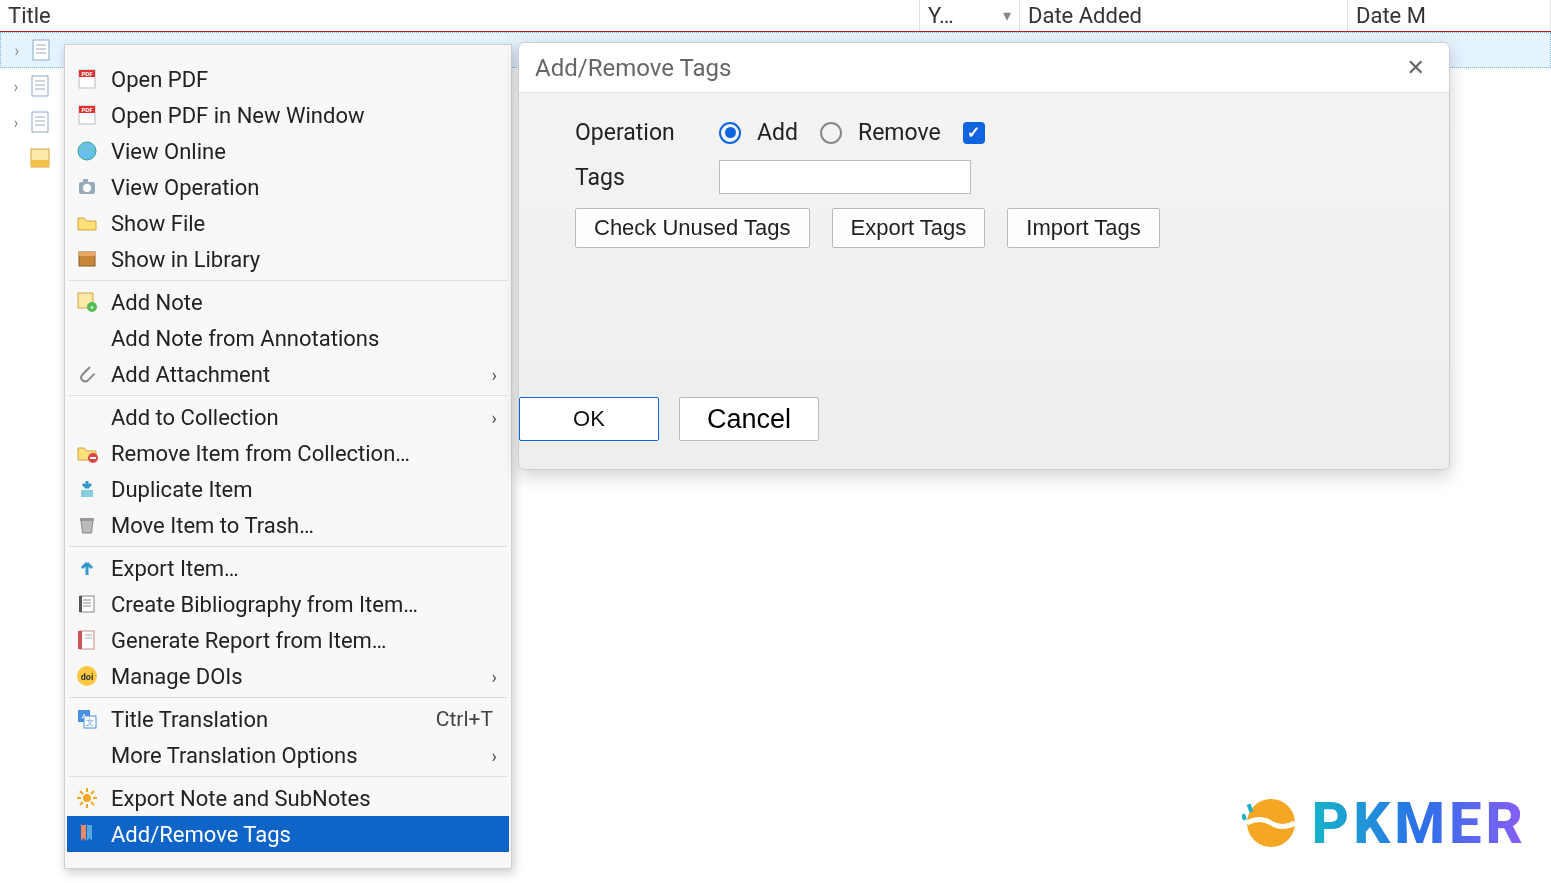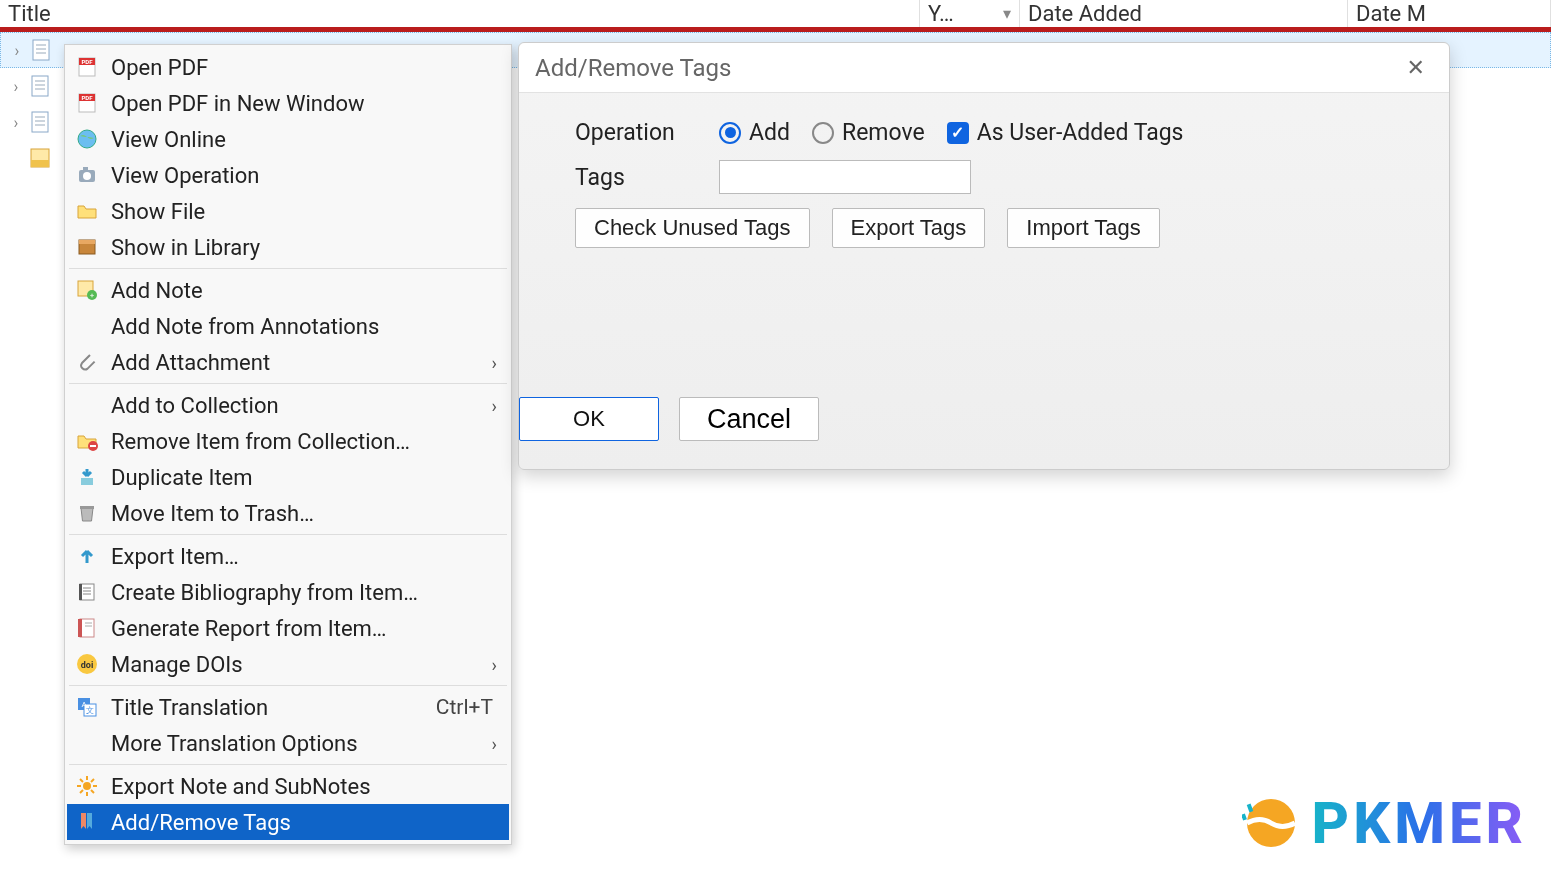--- a/index.html
+++ b/index.html
@@ -11,21 +11,21 @@
     width: 1551px;
     height: 883px;
     overflow: hidden;
     position: relative;
   }
 
   
   .col-headers {
     display: flex;
     height: 32px;
-    border-bottom: 5px solid #b91c1c;
+    border-bottom: 1px solid #b91c1c;
     align-items: center;
   }
   .col-header {
     display: flex;
     align-items: center;
     padding: 0 8px;
     border-right: 1px solid #e0e0e0;
     height: 100%;
     color: #333;
   }
@@ -57,21 +57,21 @@
 
   
   .context-menu {
     position: absolute;
     top: 44px;
     left: 64px;
     width: 448px;
     background: #f8f8f8;
     border: 1px solid #d0d0d0;
     box-shadow: 2px 4px 10px rgba(0,0,0,0.2);
-    padding: 4px 2px;
+    padding: 16px 2px;
   }
   .menu-item {
     display: flex;
     align-items: center;
     height: 36px;
     padding: 0 10px 0 6px;
     gap: 10px;
     cursor: default;
     position: relative;
   }
@@ -103,21 +103,21 @@
     padding: 0 16px;
     background: #fff;
     border-bottom: 1px solid #e2e2e2;
     border-radius: 6px 6px 0 0;
   }
   .dlg-title { color:#666; font-size:24px; flex:1; }
   .dlg-close { color:#666; font-size:22px; cursor:default; padding:4px 8px; }
   .dlg-body { padding: 26px 36px 0 56px; flex:1; }
   .form-row { display:flex; align-items:center; gap: 22px; margin-bottom: 14px; }
   .form-label { width: 122px; font-size:23px; color:#222; }
-  .radio-wrap, .check-wrap { display:flex; align-items:center; gap:8px; font-size:23px; }
+  .radio-wrap, .check-wrap { display:flex; align-items:center; gap:16px; font-size:23px; }
   .radio {
     width:22px; height:22px; border:2px solid #888; border-radius:50%;
     display:inline-flex; align-items:center; justify-content:center;
   }
   .radio.checked { border-color:#0f64e0; }
   .radio.checked::after { content:""; width:11px; height:11px; background:#0f64e0; border-radius:50%; }
   .checkbox {
     width:22px; height:22px; border-radius:4px; background:#0f64e0;
     display:inline-flex; align-items:center; justify-content:center; color:#fff; font-size:16px; font-weight:bold;
   }
@@ -436,21 +436,20 @@
       <span class="radio-wrap">
         <span class="radio checked"></span>
         <span>Add</span>
       </span>
       <span class="radio-wrap">
         <span class="radio"></span>
         <span>Remove</span>
       </span>
       <span class="check-wrap">
         <span class="checkbox">✓</span>
-        <span>As User-Added Tags</span>
       </span>
     </div>
     <div class="form-row">
       <span class="form-label">Tags</span>
       <input class="text-input" type="text" value="" style="">
     </div>
     <div class="btn-row">
       <button class="btn">Check Unused Tags</button>
       <button class="btn">Export Tags</button>
       <button class="btn">Import Tags</button>

